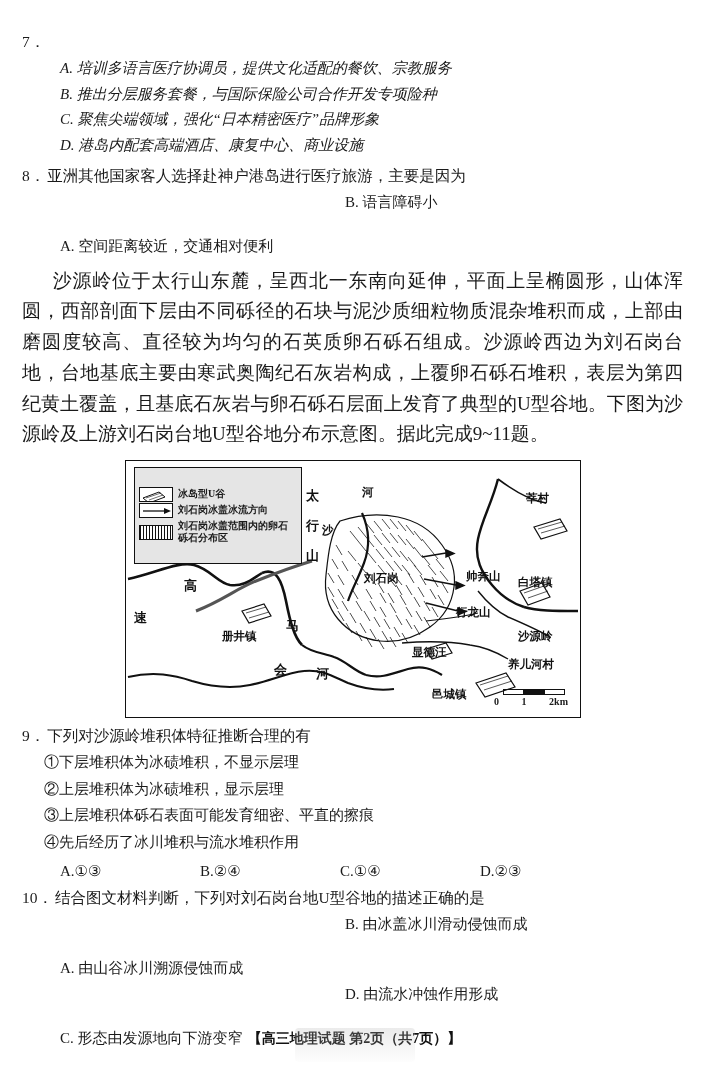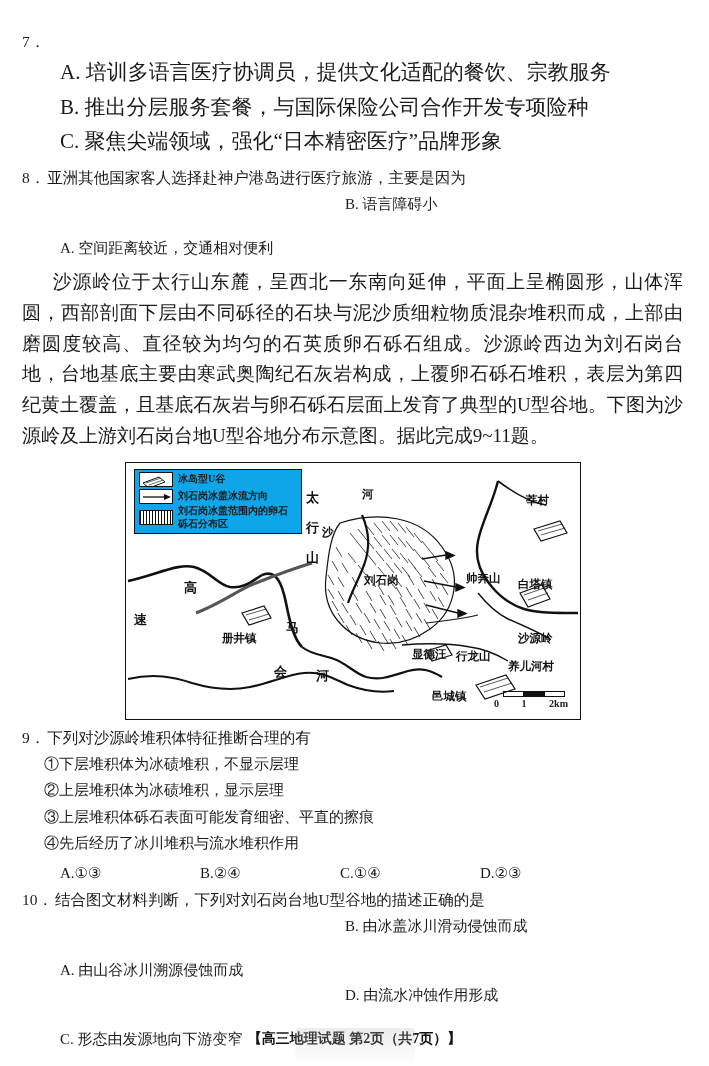--- a/index.html
+++ b/index.html
@@ -26,24 +26,25 @@
     margin-top: 10px;
     margin-bottom: 4px;
   }
   .q-num {
     font-size: 15.5px;
     font-weight: 400;
     flex: 0 0 auto;
   }
   .q-text { font-size: 15.5px; }
   .opt {
-    font-size: 21px;
+    font-size: 15px;
     line-height: 1.5;
     margin: 0 0 3px 0;
     padding-left: 38px;
+    font-style: italic;
   }
   .opt2 {
     display: flex;
     font-size: 15px;
     line-height: 1.5;
     margin-bottom: 3px;
     padding-left: 38px;
   }
   .opt2 > span:first-child { width: 285px; flex: 0 0 auto; margin-top: 44px; }
   .opt-row4 {
@@ -70,22 +71,22 @@
     margin: 10px auto 4px 103px;
     border: 1.2px solid #111;
     background: #fff;
     overflow: hidden;
   }
   .legend {
     position: absolute;
     left: 8px; top: 6px;
     width: 168px;
     border: 1.1px solid #111;
-    background: #0ea5e9;
-    padding: 1px 4px;
+    background: #e5e5e5;
+    padding: 17px 4px;
     z-index: 8;
   }
   .legend-row {
     display: flex;
     align-items: center;
     gap: 5px;
     font-size: 10px;
     line-height: 1.25;
     margin: 1.5px 0;
     font-weight: 700;
@@ -156,20 +157,21 @@
 <body>
 
 <div class="page">
 
   <div class="q-head">
     <span class="q-num">7．</span>
   </div>
   <div class="opt">A. 培训多语言医疗协调员，提供文化适配的餐饮、宗教服务</div>
   <div class="opt">B. 推出分层服务套餐，与国际保险公司合作开发专项险种</div>
   <div class="opt">C. 聚焦尖端领域，强化“日本精密医疗”品牌形象</div>
+  <div class="opt">D. 港岛内配套高端酒店、康复中心、商业设施</div>
 
   <div class="q-head">
     <span class="q-num">8．</span>
     <span class="q-text">亚洲其他国家客人选择赴神户港岛进行医疗旅游，主要是因为</span>
   </div>
   <div class="opt2">
     <span>A. 空间距离较近，交通相对便利</span>
     <span>B. 语言障碍小</span>
   </div>
 
@@ -279,21 +281,21 @@
     <div class="vlabel" style="left:180px; top:86px;">山</div>
     <div class="vlabel" style="left:58px; top:116px;">高</div>
     <div class="vlabel" style="left:8px; top:148px;">速</div>
 
     <div class="hlabel" style="left:236px; top:24px;">河</div>
     <div class="hlabel" style="left:196px; top:62px;">沙</div>
     <div class="hlabel" style="left:400px; top:30px;">莘村</div>
     <div class="hlabel" style="left:238px; top:110px;">刘石岗</div>
     <div class="hlabel" style="left:340px; top:108px;">帅奔山</div>
     <div class="hlabel" style="left:392px; top:114px;">白塔镇</div>
-    <div class="hlabel" style="left:330px; top:144px;margin-top:42px;">行龙山</div>
+    <div class="hlabel" style="left:330px; top:144px;">行龙山</div>
     <div class="hlabel" style="left:286px; top:184px;">显德汪</div>
     <div class="hlabel" style="left:392px; top:168px;">沙源岭</div>
     <div class="hlabel" style="left:382px; top:196px;">养儿河村</div>
     <div class="hlabel" style="left:96px; top:168px;">册井镇</div>
     <div class="hlabel" style="left:160px; top:156px; font-size:13px;">马</div>
     <div class="hlabel" style="left:148px; top:200px; font-size:13px;">会</div>
     <div class="hlabel" style="left:190px; top:204px; font-size:13px;">河</div>
     <div class="hlabel" style="left:306px; top:226px;">邑城镇</div>
 
     <div class="scalebar">

